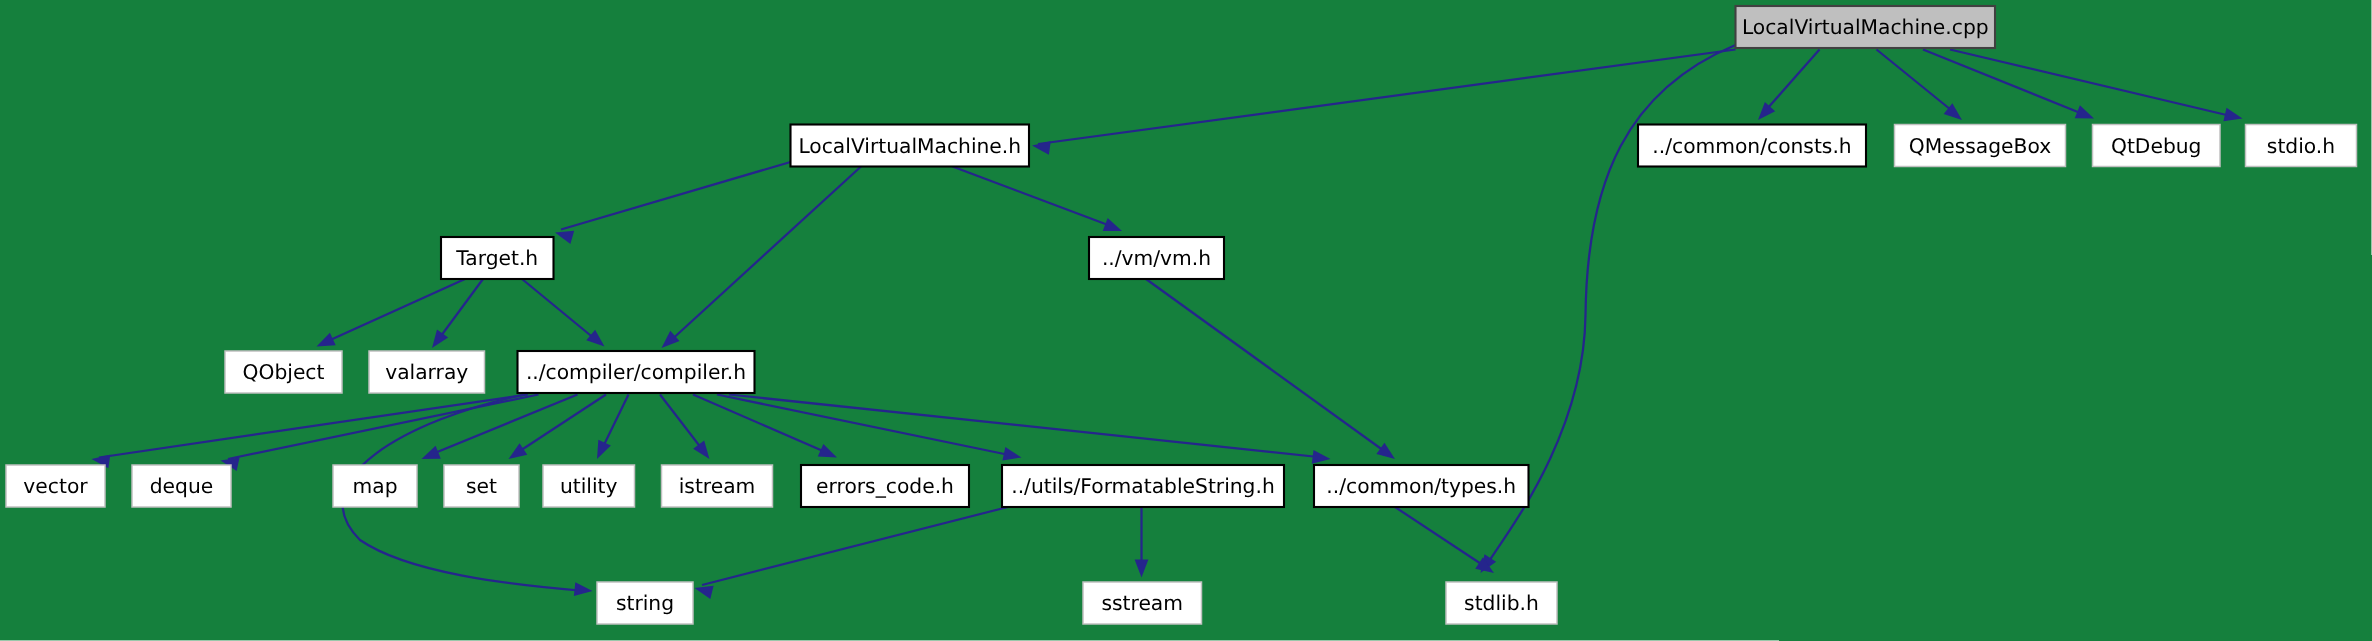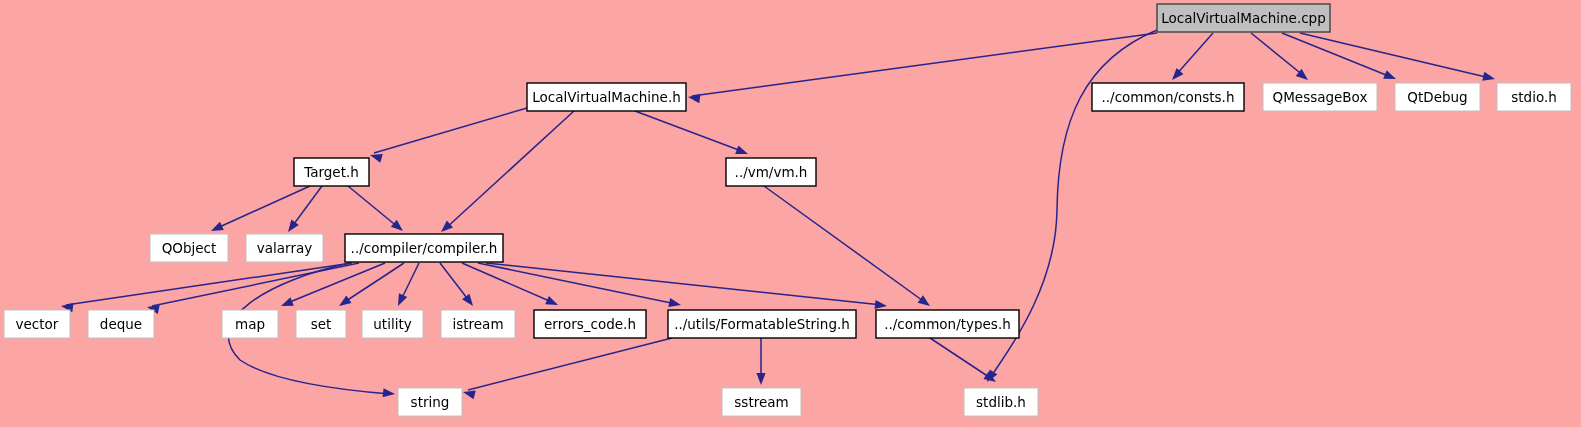--- a/index.html
+++ b/index.html
@@ -4,21 +4,21 @@
 <style>
   html, body {
     margin: 0;
     padding: 0;
     background: #ffffff;
   }
   #graph-root {
     position: relative;
     width: 1581px;
     height: 427px;
-    background: #fca5a5;
+    background: #15803d;
     font-family: "DejaVu Sans", "Liberation Sans", sans-serif;
     overflow: hidden;
   }
   svg#dep-graph {
     display: block;
     width: 1581px;
     height: 427px;
   }
   .node-box {
     fill: #ffffff;

